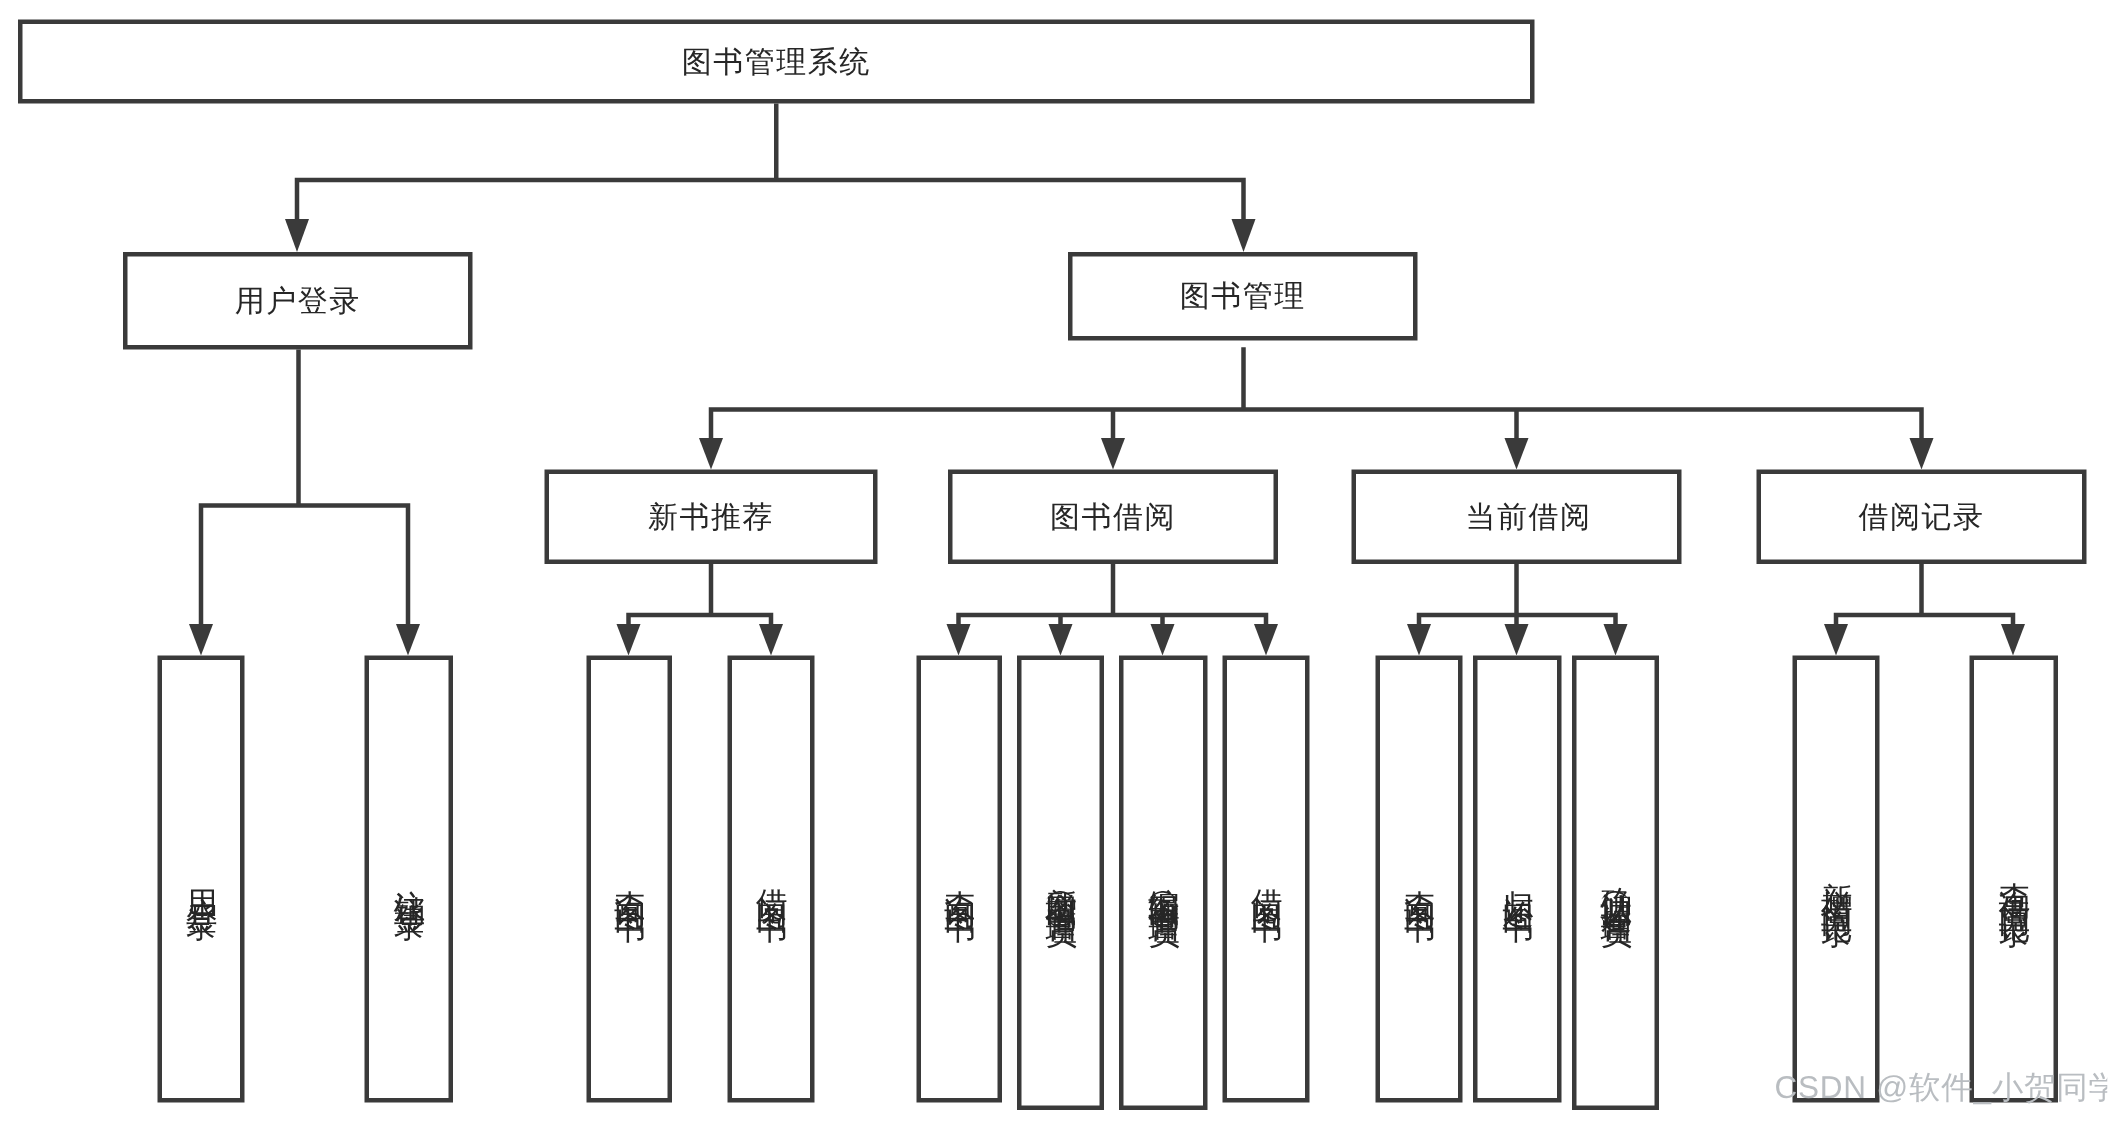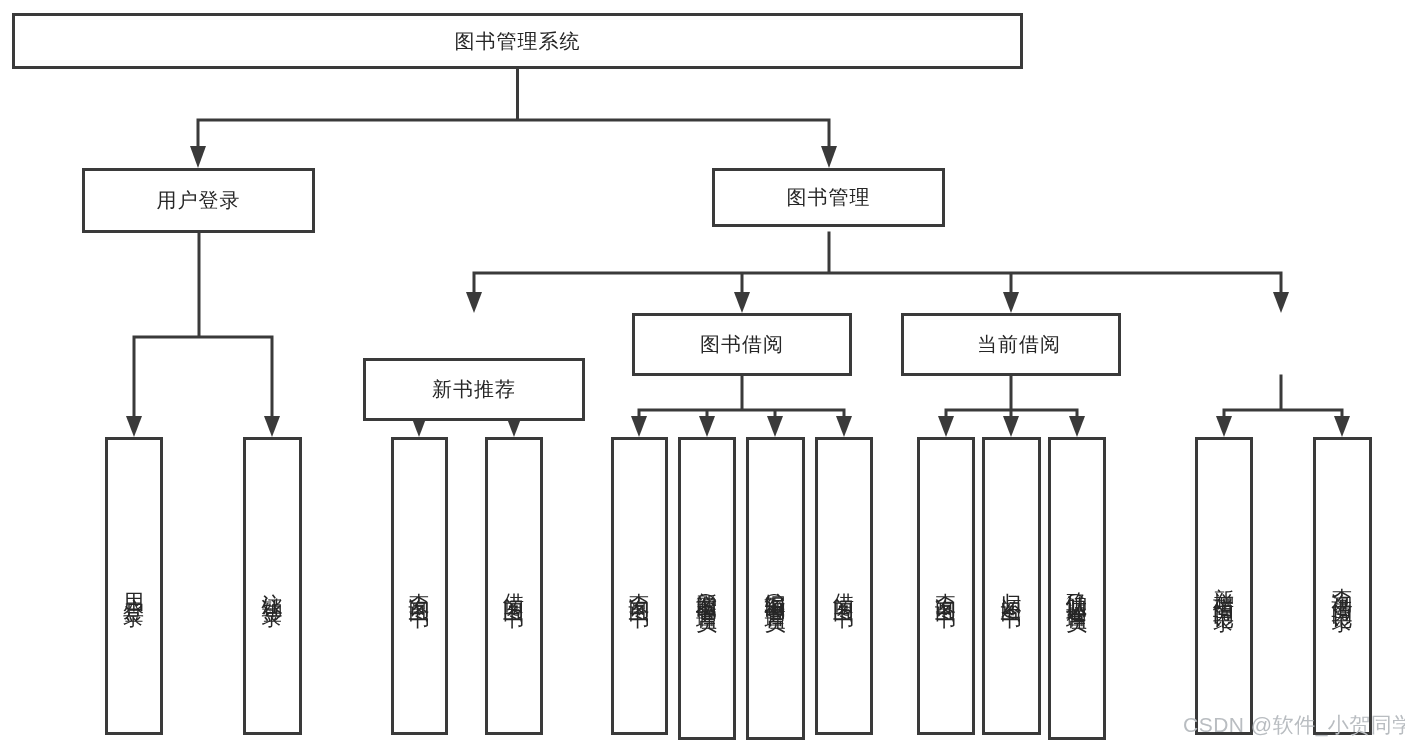--- a/index.html
+++ b/index.html
@@ -67,28 +67,31 @@
     <span>图书管理系统</span>
   </div>
 
   <div class="node" style="left:82px;top:168px;width:233px;height:65px;">
     <span>用户登录</span>
   </div>
   <div class="node" style="left:712px;top:168px;width:233px;height:59px;">
     <span>图书管理</span>
   </div>
 
-  <div class="node" style="left:363px;top:313px;width:222px;height:63px;margin-top:45px;">
+  <div class="node" style="left:363px;top:313px;width:222px;height:63px;">
     <span>新书推荐</span>
   </div>
   <div class="node" style="left:632px;top:313px;width:220px;height:63px;">
     <span>图书借阅</span>
   </div>
   <div class="node" style="left:901px;top:313px;width:220px;height:63px;padding-left:16px;">
     <span>当前借阅</span>
+  </div>
+  <div class="node" style="left:1171px;top:313px;width:220px;height:63px;">
+    <span>借阅记录</span>
   </div>
 
   <div class="vnode" style="left:105px;top:437px;width:58px;height:298px;">
     <span>用户登录</span>
   </div>
   <div class="vnode" style="left:243px;top:437px;width:59px;height:298px;">
     <span>注销登录</span>
   </div>
 
   <div class="vnode" style="left:391px;top:437px;width:57px;height:298px;">

